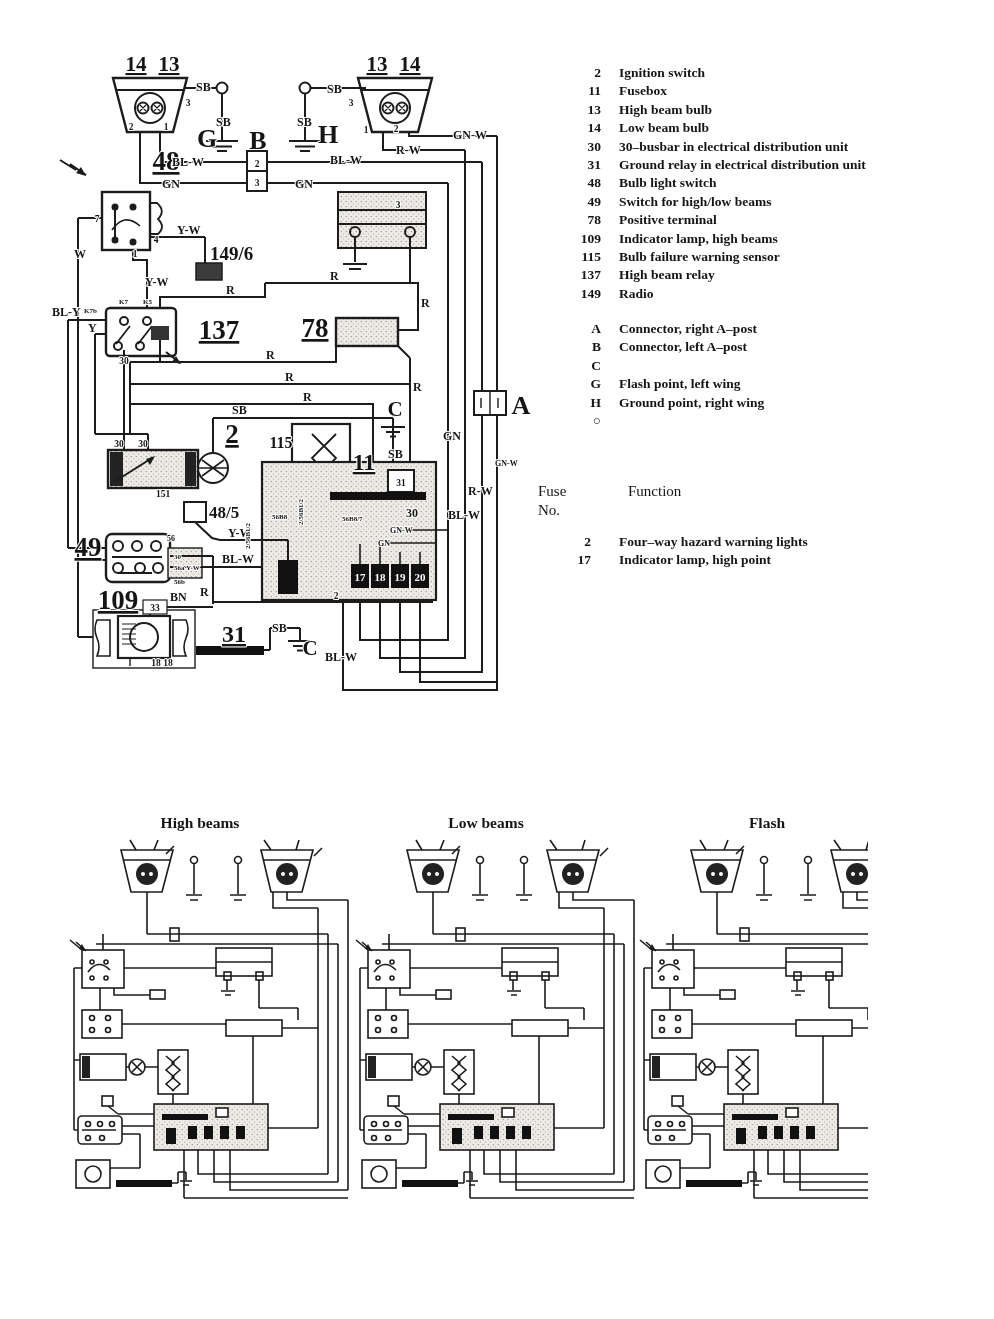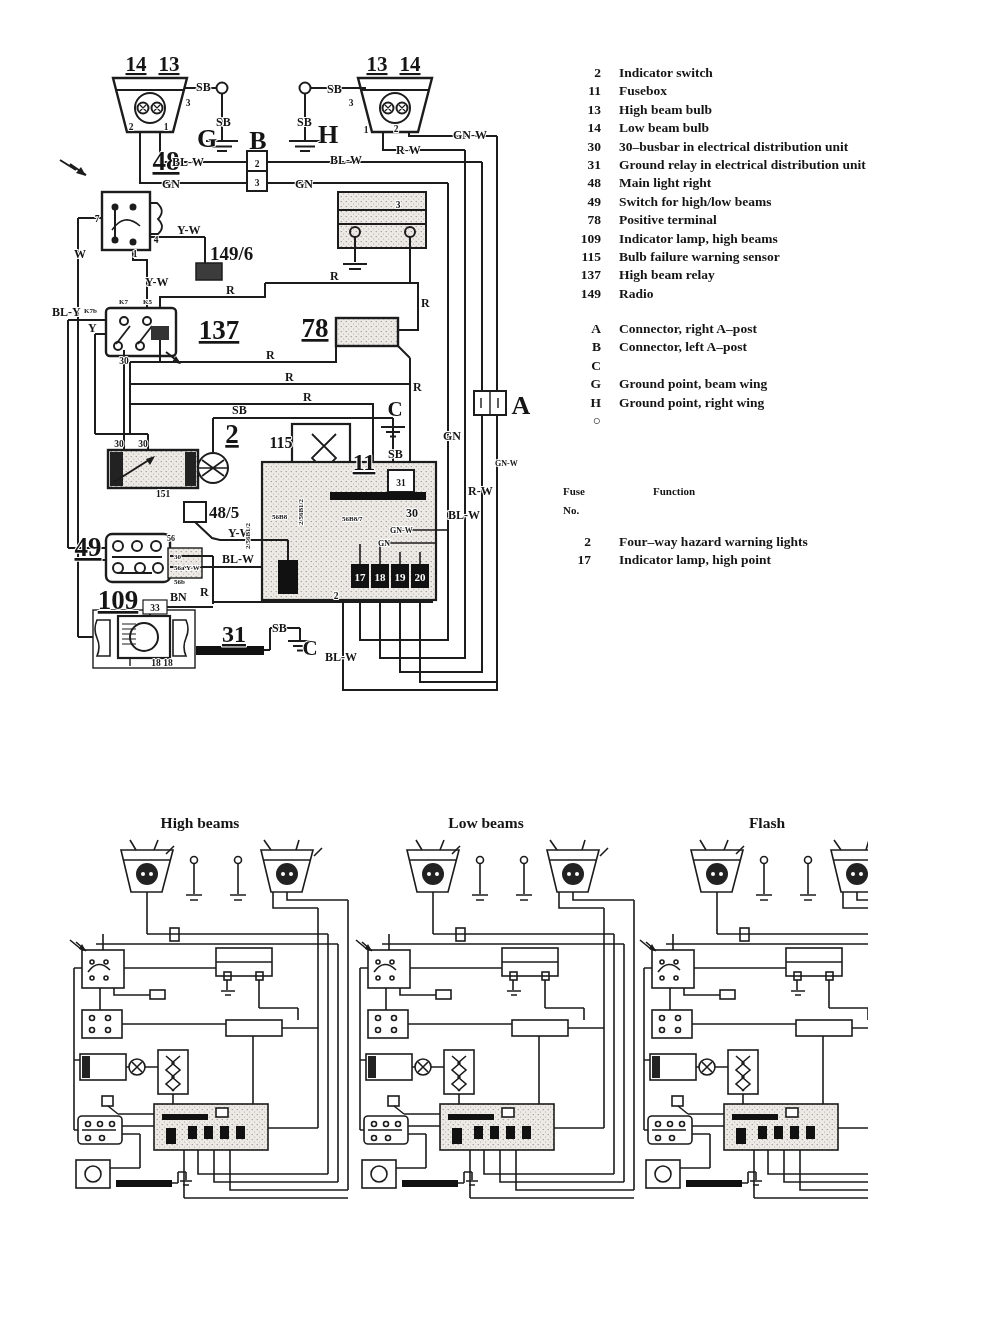--- a/index.html
+++ b/index.html
@@ -22,21 +22,21 @@
   text.tn{font-size:9.5px;text-anchor:middle;}
   text.t8{font-size:8px;}
   text.t7{font-size:7px;}
   text.t7m{font-size:7px;text-anchor:middle;}
   text.wh{font-size:11px;text-anchor:middle;fill:#fff;stroke:none;}
   text.mt{font-size:15.5px;text-anchor:middle;}
   
   .legend-block{position:absolute;font-size:13.5px;font-weight:bold;line-height:18.4px;}
   .lg-row{display:grid;grid-template-columns:38px 1fr;column-gap:18px;}
   .lg-id{text-align:right;}
-  .fuse-head{position:absolute;left:563px;top:482px;font-size:11px;font-weight:bold;line-height:19px;}
+  .fuse-head{position:absolute;left:538px;top:482px;font-size:15px;font-weight:normal;line-height:19px;}
   .fuse-head .fn{position:absolute;left:90px;top:0;white-space:nowrap;}
   .fuse-rows{position:absolute;left:563px;top:533px;font-size:13.5px;font-weight:bold;line-height:18.4px;}
   .fuse-rows .lg-row{grid-template-columns:28px 1fr;column-gap:28px;}
 </style>
 </head>
 <body>
 
 <div class="page">
 
 <svg width="994" height="1319" viewBox="0 0 994 1319">
@@ -429,21 +429,21 @@
         <text x="486" y="828" class="mt">Low beams</text>
         <text x="767" y="828" class="mt">Flash</text>
       </g>
 </svg>
 
   <div class="legend-block" style="left:563px;top:64px;width:420px">
     <div>
 
         <div class="lg-row">
           <span class="lg-id">2</span>
-          <span class="lg-label">Indicator switch</span>
+          <span class="lg-label">Ignition switch</span>
         </div>
 
         <div class="lg-row">
           <span class="lg-id">11</span>
           <span class="lg-label">Fusebox</span>
         </div>
 
         <div class="lg-row">
           <span class="lg-id">13</span>
           <span class="lg-label">High beam bulb</span>
@@ -459,21 +459,21 @@
           <span class="lg-label">30–busbar in electrical distribution unit</span>
         </div>
 
         <div class="lg-row">
           <span class="lg-id">31</span>
           <span class="lg-label">Ground relay in electrical distribution unit</span>
         </div>
 
         <div class="lg-row">
           <span class="lg-id">48</span>
-          <span class="lg-label">Main light right</span>
+          <span class="lg-label">Bulb light switch</span>
         </div>
 
         <div class="lg-row">
           <span class="lg-id">49</span>
           <span class="lg-label">Switch for high/low beams</span>
         </div>
 
         <div class="lg-row">
           <span class="lg-id">78</span>
           <span class="lg-label">Positive terminal</span>
@@ -513,21 +513,21 @@
           <span class="lg-id">B</span>
           <span class="lg-label">Connector, left A–post</span>
         </div>
 
         <div class="lg-row">
           <span class="lg-id">C</span>
         </div>
 
         <div class="lg-row">
           <span class="lg-id">G</span>
-          <span class="lg-label">Ground point, beam wing</span>
+          <span class="lg-label">Flash point, left wing</span>
         </div>
 
         <div class="lg-row">
           <span class="lg-id">H</span>
           <span class="lg-label">Ground point, right wing</span>
         </div>
 
         <div class="lg-row">
           <span class="lg-id">○</span>
         </div>

